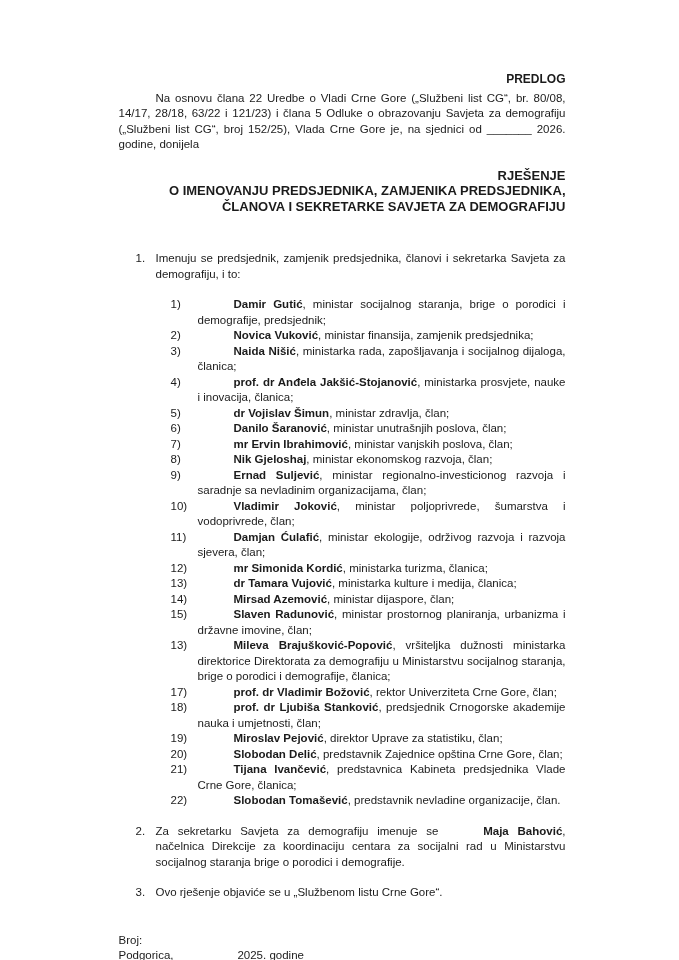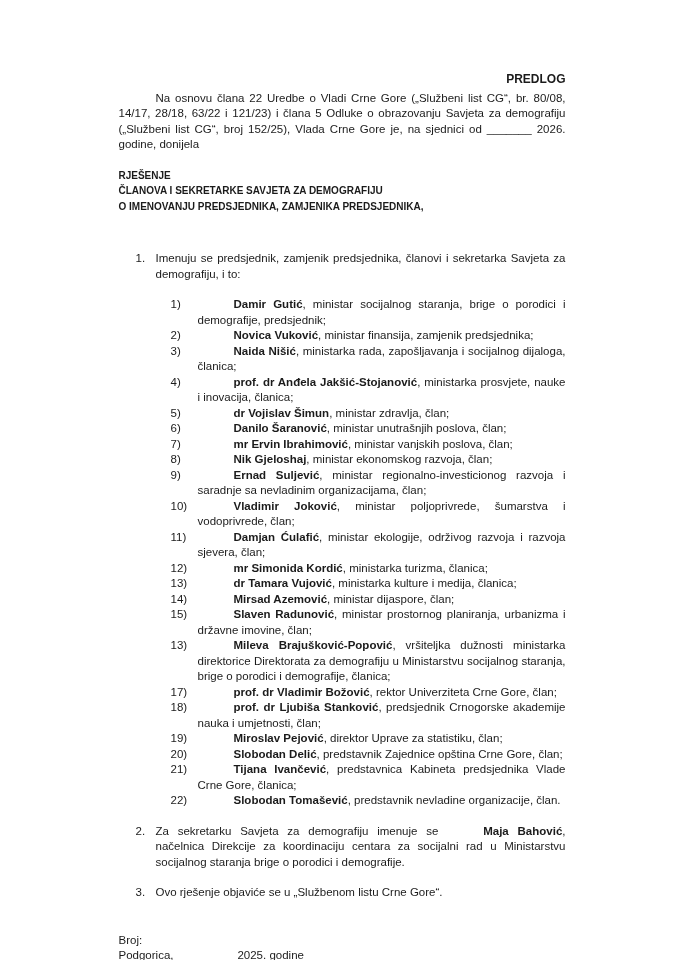--- a/index.html
+++ b/index.html
@@ -25,23 +25,23 @@
     font-size: 12px;
     margin-bottom: 3px;
   }
   .intro {
     margin: 0;
     text-align: justify;
     text-indent: 37px;
   }
   .title-block {
     margin-top: 15px;
-    text-align: left;
+    text-align: right;
     font-weight: bold;
-    font-size: 10px;
+    font-size: 13px;
   }
   .list-wrap { margin-top: 37px; }
   .main-item {
     display: flex;
     margin-left: 17px;
     margin-bottom: 15px;
   }
   .main-num { flex: 0 0 20px; }
   .main-body { flex: 1; text-align: justify; }
   .members { margin-top: 15px; }
@@ -71,22 +71,22 @@
 <body>
 
 <div class="page">
 
   <div class="predlog">PREDLOG</div>
 
   <p class="intro">Na osnovu člana 22 Uredbe o Vladi Crne Gore („Službeni list CG“, br. 80/08, 14/17, 28/18, 63/22 i 121/23) i člana 5 Odluke o obrazovanju Savjeta za demografiju („Službeni list CG“, broj 152/25), Vlada Crne Gore je, na sjednici od _______ 2026. godine, donijela</p>
 
   <div class="title-block">
     <div>RJEŠENJE</div>
+    <div>O IMENOVANJU PREDSJEDNIKA, ZAMJENIKA PREDSJEDNIKA,</div>
     <div>ČLANOVA I SEKRETARKE SAVJETA ZA DEMOGRAFIJU</div>
-    <div>O IMENOVANJU PREDSJEDNIKA, ZAMJENIKA PREDSJEDNIKA,</div>
   </div>
 
   <div class="list-wrap">
 
     <div class="main-item">
       <span class="main-num">1.</span>
       <div class="main-body">
         <span>Imenuju se predsjednik, zamjenik predsjednika, članovi i sekretarka Savjeta za demografiju, i to:</span>
         <div class="members">
   <div class="member">

